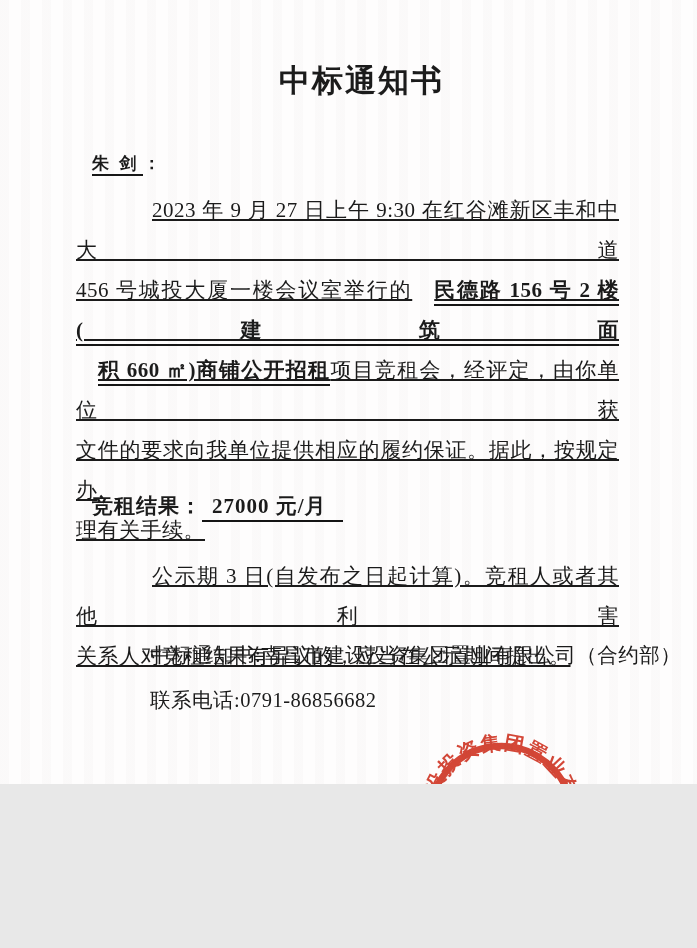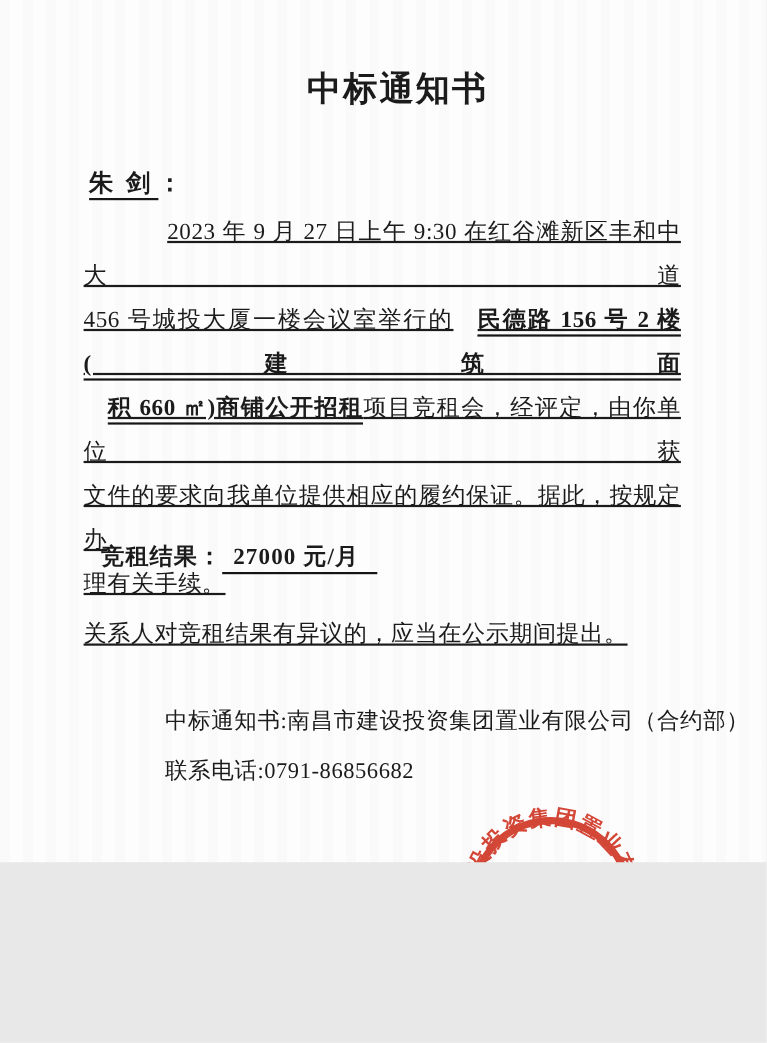--- a/index.html
+++ b/index.html
@@ -10,21 +10,21 @@
       #fefdfd;
     font-family:"Liberation Serif","DejaVu Serif",serif;
     color:#1b1b1b;
   }
   .abs{position:absolute;}
   .title{
     left:0;right:0;top:60px;text-align:center;
     font-size:31px;font-weight:700;letter-spacing:2px;
     transform:translateX(13px);
   }
-  .recipient{top:152px;left:81px;font-size:22px;font-weight:700;letter-spacing:3px;}
+  .recipient{top:152px;left:92px;font-size:17px;font-weight:700;letter-spacing:3px;}
   .recipient .uline{border-bottom:2px solid #171717;padding:0 4px 1px 0;}
   .bodyblock{left:76px;width:543px;font-size:21px;line-height:40px;letter-spacing:0.5px;text-decoration:underline;}
   .p1{top:190px;}
   .p2{top:556px;}
   .jline{text-align:justify;text-align-last:justify;}
   .indent{text-indent:76px;}
   .em{font-weight:700;border-bottom:2px solid #161616;padding-bottom:2px;margin-left:22px;}
   .result{top:472px;left:92px;font-size:21px;font-weight:700;letter-spacing:1px;margin-top:20px;}
   .result .val{border-bottom:2px solid #141414;padding:0 16px 2px 10px;}
   .supervisor{top:641px;left:150px;font-size:20.5px;letter-spacing:0.5px;}
@@ -54,20 +54,21 @@
     <div class="jline"><span class="em">积 660 ㎡)商铺公开招租</span><span>项目竞租会，经评定，由你单位获</span></div>
     <div class="jline">文件的要求向我单位提供相应的履约保证。据此，按规定办</div>
     <div>理有关手续。</div>
   </div>
 
   <div class="abs result">
     <span>竞租结果：</span><span class="val">27000 元/月</span>
   </div>
 
   <div class="abs bodyblock p2">
+    <div class="jline indent">公示期 3 日(自发布之日起计算)。竞租人或者其他利害</div>
     <div>关系人对竞租结果有异议的，应当在公示期间提出。</div>
   </div>
 
   <div class="abs supervisor">中标通知书:南昌市建设投资集团置业有限公司（合约部）</div>
   <div class="abs phone">联系电话:0791-86856682</div>
 
   <div class="abs lessor">招租人：南昌市建设投资集团置业有限公司</div>
   <div class="abs dateline">2023 年 9 月 27 日</div>
 
   <svg class="abs seal" viewBox="-85 -85 170 170" width="170" height="170" xmlns="http://www.w3.org/2000/svg">

